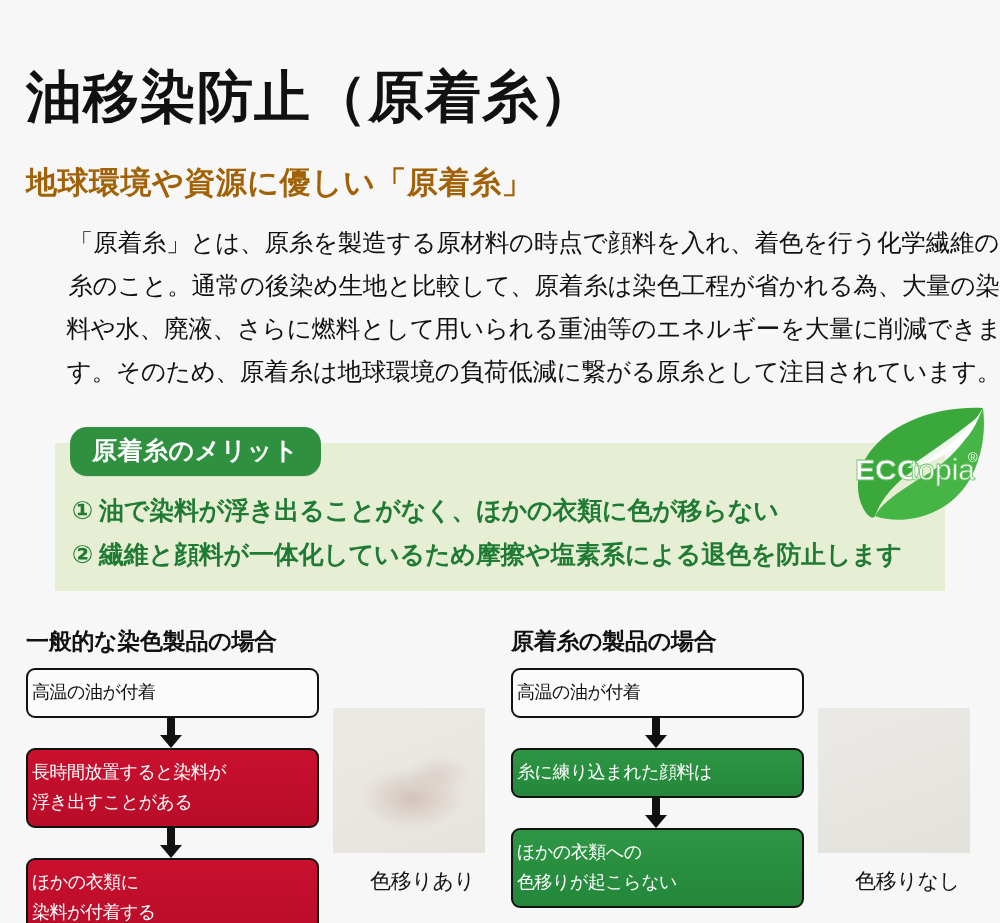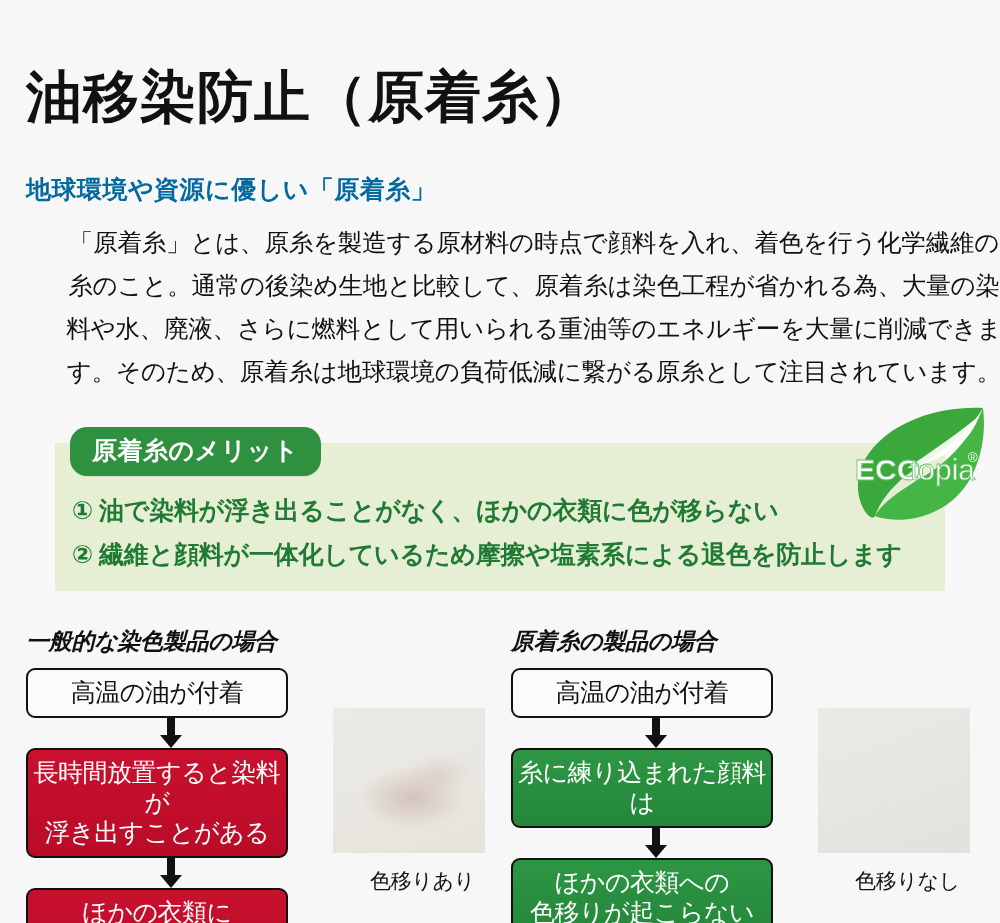--- a/index.html
+++ b/index.html
@@ -31,24 +31,24 @@
     letter-spacing: 1px;
     color: #111;
     line-height: 1.1;
     white-space: nowrap;
   }
 
   
   .sub-title {
     position: absolute;
     left: 26px;
-    top: 152px;
-    font-size: 25px;
-    font-weight: bold;
-    color: #0369a1;
+    top: 136px;
+    font-size: 31px;
+    font-weight: bold;
+    color: #a16207;
     letter-spacing: 0.5px;
     white-space: nowrap;
   }
 
   
   .body-text {
     position: absolute;
     left: 26px;
     top: 196px;
     width: 952px;
@@ -114,39 +114,38 @@
   .eco-logo svg { display: block; }
 
   
   .col-header {
     position: absolute;
     font-size: 23px;
     font-weight: bold;
     color: #111;
     white-space: nowrap;
     letter-spacing: -0.3px;
-    font-style: italic;
   }
   .col-header.left  { left: 26px;  top: 626px; }
   .col-header.right { left: 511px; top: 626px; }
 
   .flow {
     position: absolute;
     width: 290px;
   }
   .flow.left  { left: 26px;  top: 668px; }
   .flow.right { left: 511px; top: 668px; }
 
   .fbox {
     box-sizing: border-box;
-    width: 262px;
+    width: 293px;
     border: 2.5px solid #111;
     border-radius: 9px;
-    text-align: center;
-    font-size: 25px;
+    text-align: left;
+    font-size: 18px;
     line-height: 30px;
     padding: 7px 4px 9px 4px;
     letter-spacing: -0.5px;
   }
   .fbox.white {
     background: #fbfbfb;
     color: #111;
     font-weight: normal;
   }
   .fbox.red {

